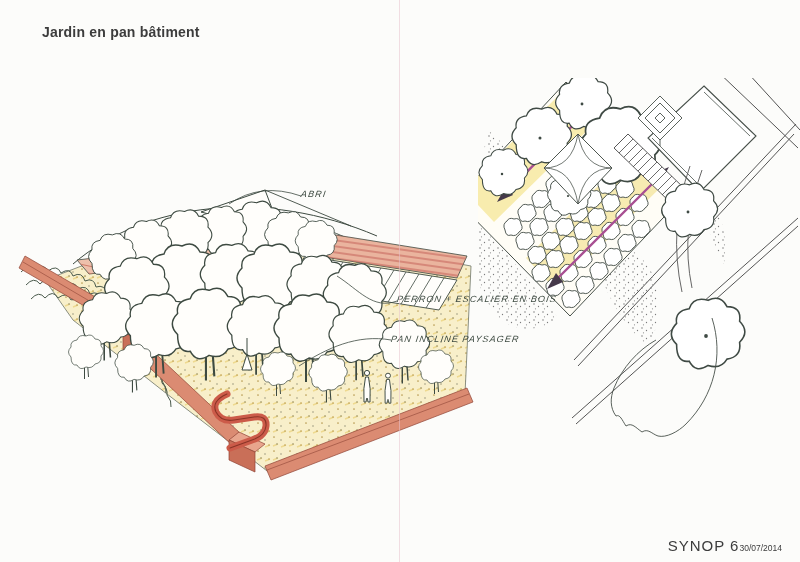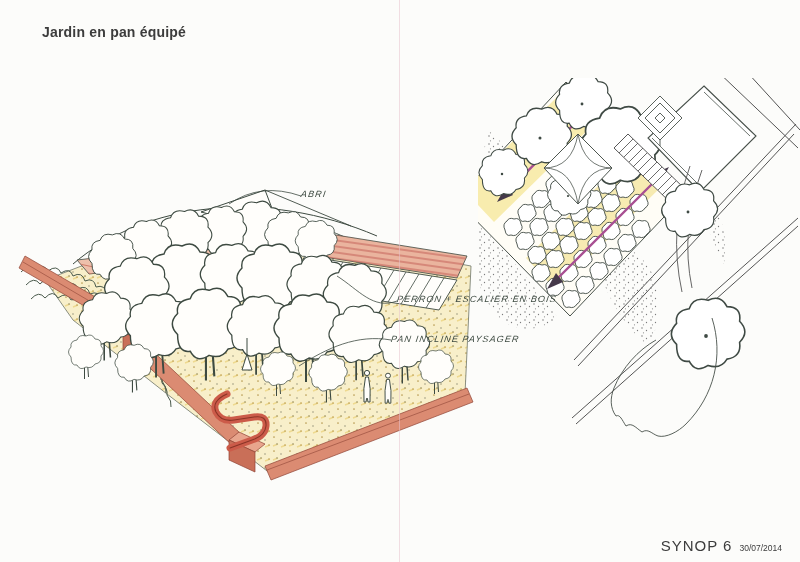--- a/index.html
+++ b/index.html
@@ -7,35 +7,35 @@
   }
   html,body{margin:0;padding:0;}
   .page{position:relative;width:800px;height:562px;background:var(--paper);overflow:hidden;
         font-family:"Liberation Sans",sans-serif;}
   .title{position:absolute;left:42px;top:24px;font-size:14px;font-weight:bold;
          color:var(--text-dark);letter-spacing:.2px;}
   .desc{position:absolute;left:42px;top:54px;width:360px;font-size:8.8px;line-height:12.4px;
         color:#4e4e4e;}
   .hand{position:absolute;font-style:italic;font-size:9px;letter-spacing:1.1px;
         color:var(--ink);white-space:nowrap;transform:skewX(-8deg);}
-  .footer{position:absolute;right:18px;bottom:8px;display:flex;align-items:baseline;gap:7px;}
+  .footer{position:absolute;right:18px;bottom:8px;display:flex;align-items:baseline;}
   .footer .proj{font-size:15px;color:var(--text-dark);letter-spacing:1px;}
   .footer .date{font-size:8.5px;color:var(--text-dark);}
   .fold{position:absolute;left:399px;top:0;width:1px;height:562px;background:var(--fold-pink);
         opacity:.55;}
   svg{position:absolute;}
   .fig-axo{left:15px;top:168px;}
   .fig-plan{left:478px;top:78px;}
 </style>
 </head>
 <body>
 
 <div class="page">
 
-  <div class="title">Jardin en pan équipé</div>
+  <div class="title">Jardin en pan bâtiment</div>
 
   <svg class="fig-axo" width="470" height="330" viewBox="0 0 470 330">
     <defs>
       <path id="crownA" d="M-28,8 Q-38,-2 -28,-12 Q-30,-24 -16,-26 Q-12,-38 2,-34 Q14,-40 20,-28 Q34,-28 32,-14 Q42,-4 32,6 Q34,20 20,22 Q14,32 2,28 Q-10,36 -16,24 Q-28,26 -28,8 Z"></path>
       <g id="treeA">
         <path d="M-1,52 L-1,18 M7,48 L5,20" stroke="#3d4a41" stroke-width="2" fill="none"></path>
         <use href="#crownA" fill="#fffefb" stroke="#3d4a41" stroke-width="1.4"></use>
       </g>
       <path id="hedge" fill="none" stroke="#4a5a4c" stroke-width="1" d="M6,104 q8,-9 14,-1 q8,-9 13,0 q9,-7 13,2 q9,-6 12,3 q9,-5 12,5 q9,-4 11,6 q9,-3 11,7 q8,-2 10,8 q8,0 9,9 q8,1 8,10 q7,3 7,11 q7,4 6,12 q6,5 5,12 q6,6 5,12 q5,6 4,12"></path>
       <pattern id="stipA" width="16" height="14" patternUnits="userSpaceOnUse">

